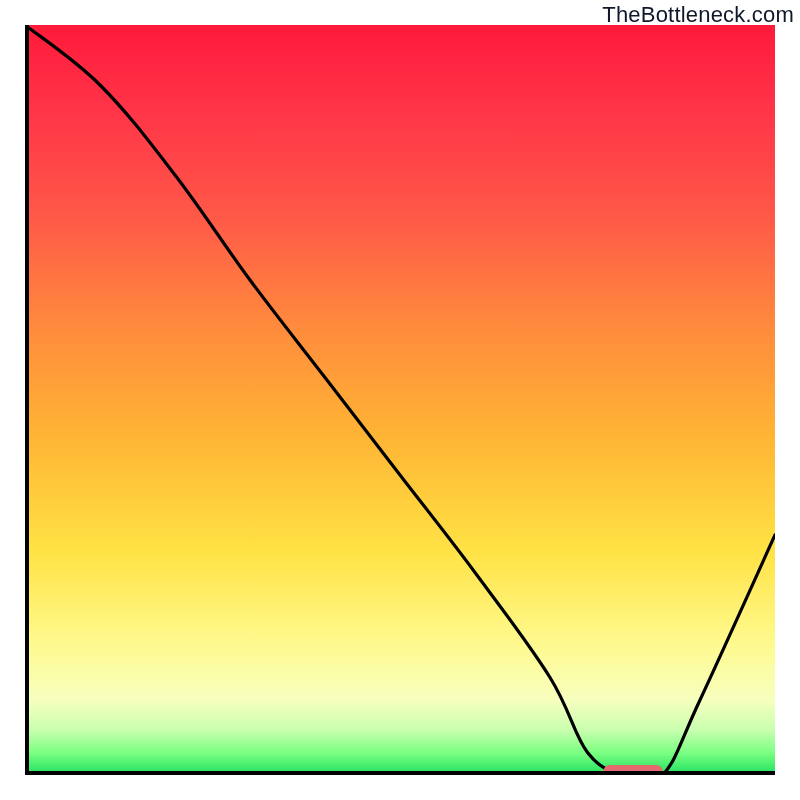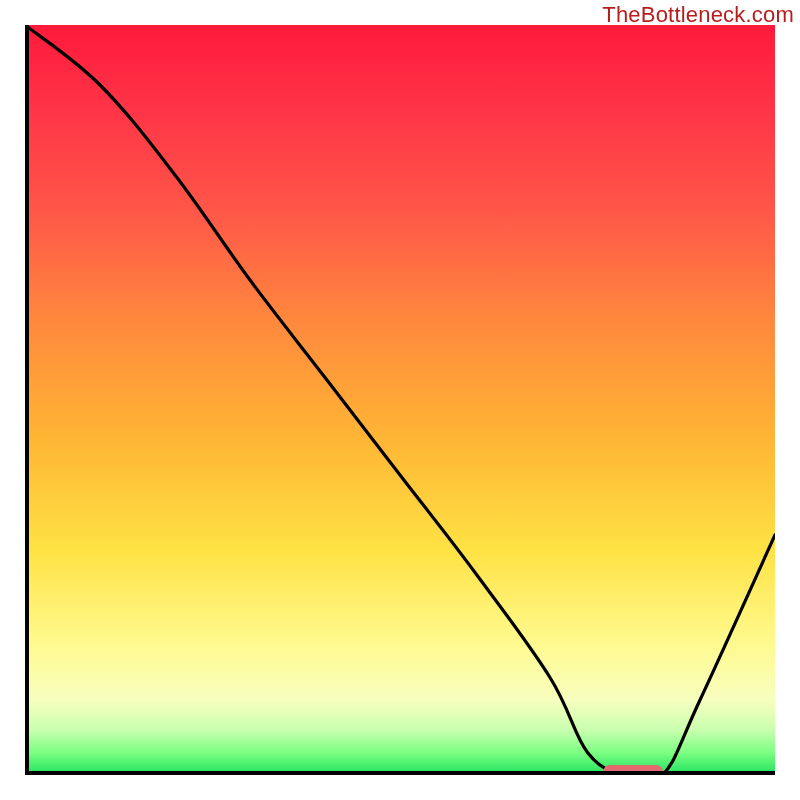--- a/index.html
+++ b/index.html
@@ -55,21 +55,21 @@
     height: 750px;
     box-sizing: border-box;
     border-left: 4px solid #000;
     border-bottom: 4px solid #000;
     pointer-events: none;
   }
   .watermark {
     position: absolute;
     top: 2px;
     right: 6px;
-    color: #b91c1c;
+    color: #0f172a;
     font-size: 22px;
     font-weight: 500;
     letter-spacing: 0.2px;
   }
   svg.curve-layer {
     position: absolute;
     left: 0;
     top: 0;
     width: 100%;
     height: 100%;

